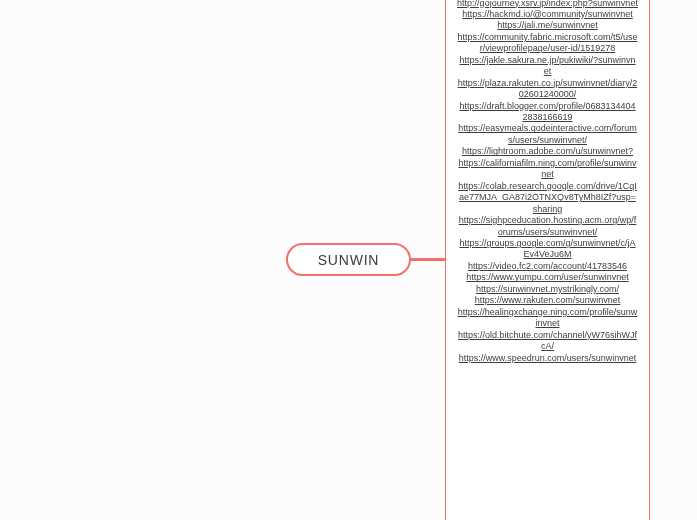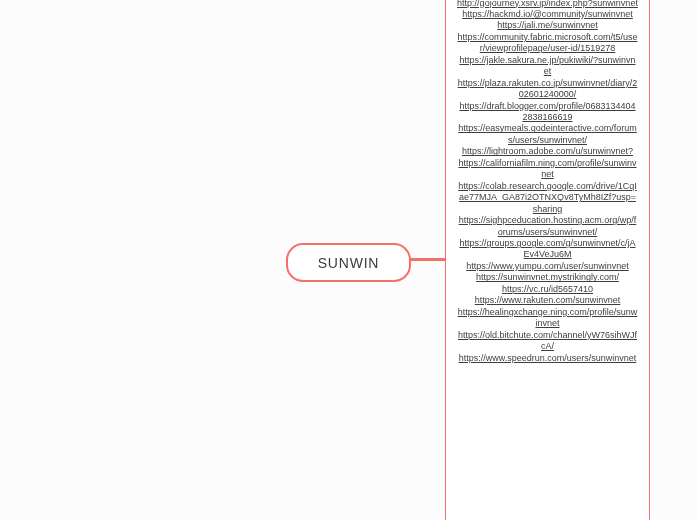--- a/index.html
+++ b/index.html
@@ -12,21 +12,21 @@
     width: 697px;
     height: 520px;
     background: var(--bg, #fcfcfc);
     overflow: hidden;
   }
   .root-node {
     position: absolute;
     left: 286px;
     top: 243px;
     width: 125px;
-    height: 39px;
+    height: 33px;
     box-sizing: border-box;
     background: var(--node-fill, #ffffff);
     border: 2px solid var(--accent, #f5706a);
     border-radius: 17px;
     display: flex;
     align-items: center;
     justify-content: center;
     font-size: 14px;
     letter-spacing: 0.8px;
     color: #3a3a3a;
@@ -83,22 +83,22 @@
     <div class="url">https://community.fabric.microsoft.com/t5/user/viewprofilepage/user-id/1519278</div>
     <div class="url">https://jakle.sakura.ne.jp/pukiwiki/?sunwinvnet</div>
     <div class="url">https://plaza.rakuten.co.jp/sunwinvnet/diary/202601240000/</div>
     <div class="url">https://draft.blogger.com/profile/06831344042838166619</div>
     <div class="url">https://easymeals.qodeinteractive.com/forums/users/sunwinvnet/</div>
     <div class="url">https://lightroom.adobe.com/u/sunwinvnet?</div>
     <div class="url">https://californiafilm.ning.com/profile/sunwinvnet</div>
     <div class="url">https://colab.research.google.com/drive/1CqIae77MJA_GA87i2OTNXQv8TyMh8IZf?usp=sharing</div>
     <div class="url">https://sighpceducation.hosting.acm.org/wp/forums/users/sunwinvnet/</div>
     <div class="url">https://groups.google.com/g/sunwinvnet/c/jAEv4VeJu6M</div>
+    <div class="url">https://video.fc2.com/account/41783546</div>
     <div class="url">https://www.yumpu.com/user/sunwinvnet</div>
     <div class="url">https://sunwinvnet.mystrikingly.com/</div>
-    <div class="url">https://vc.ru/id5657410</div>
     <div class="url">https://www.rakuten.com/sunwinvnet</div>
     <div class="url">https://healingxchange.ning.com/profile/sunwinvnet</div>
     <div class="url">https://old.bitchute.com/channel/yW76sihWJfcA/</div>
     <div class="url">https://www.speedrun.com/users/sunwinvnet</div>
   </div>
 
 </div>
 
 </body></html>

